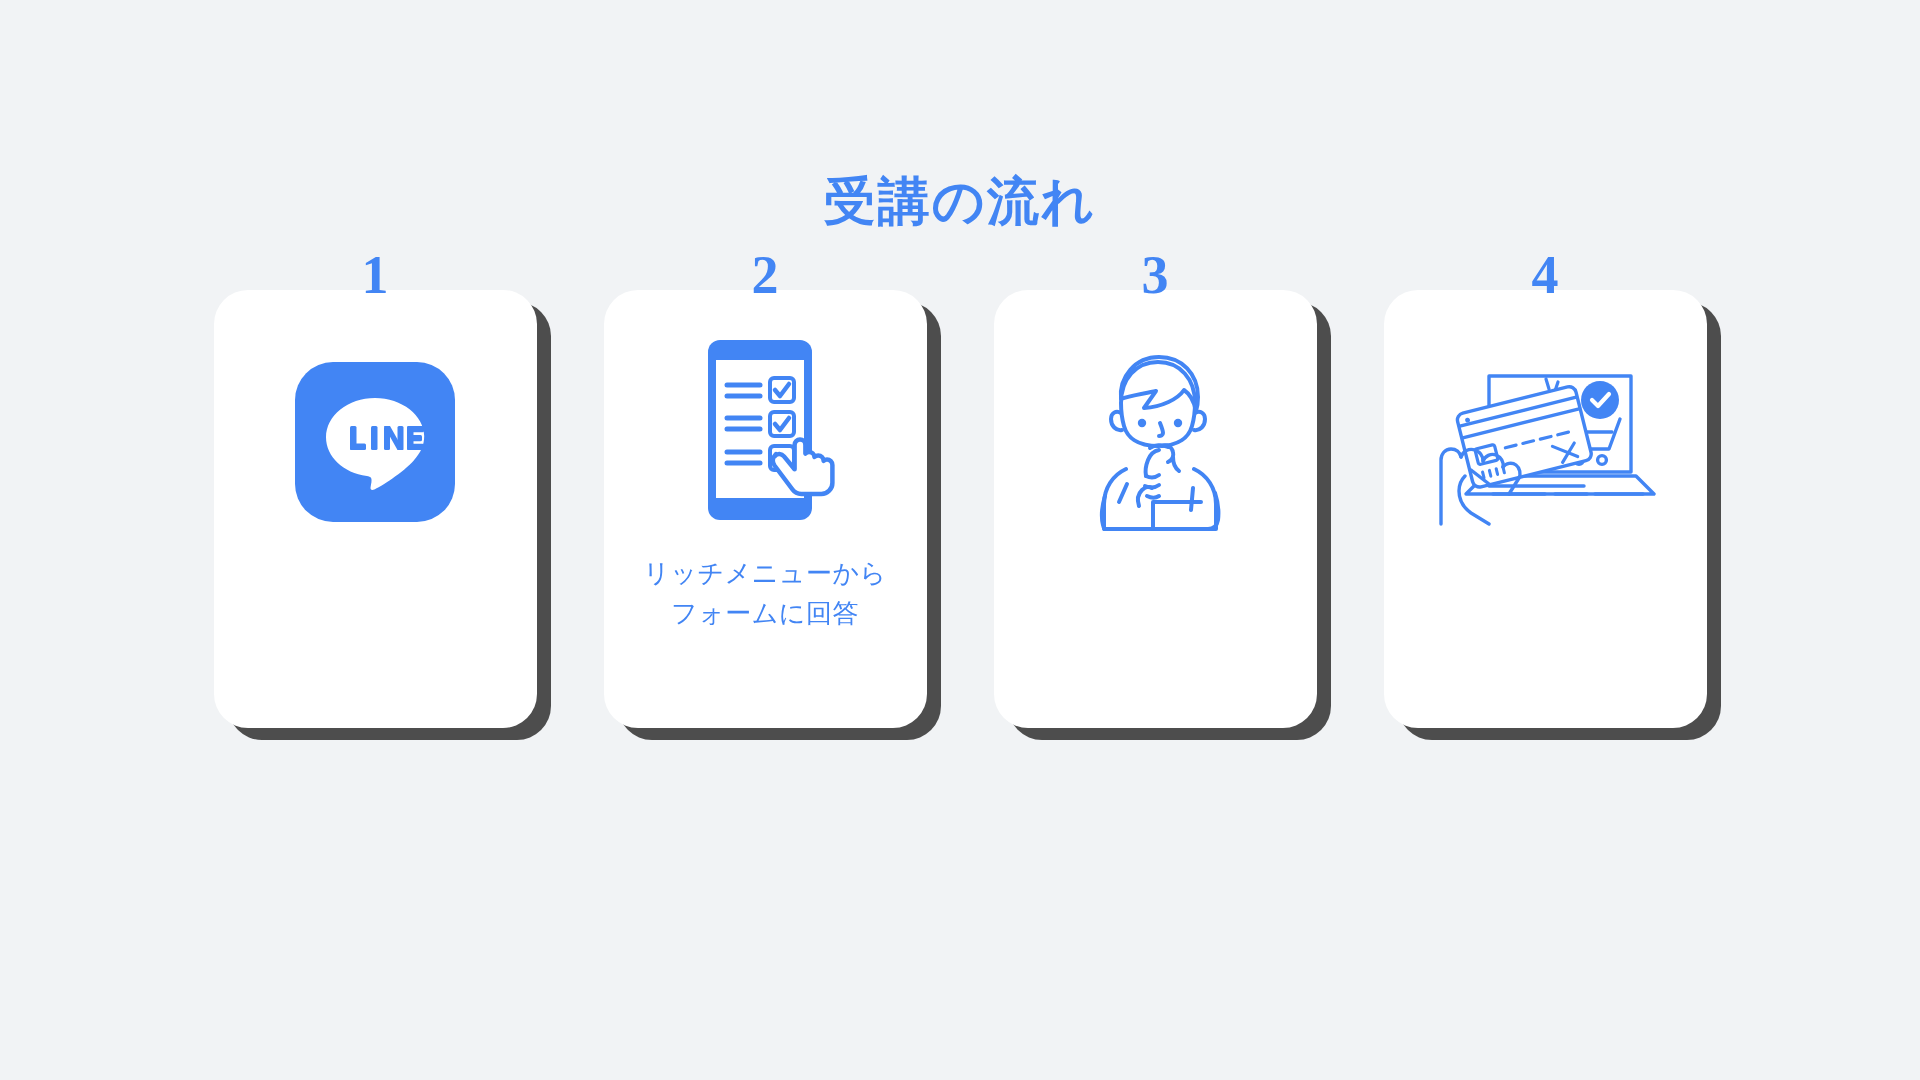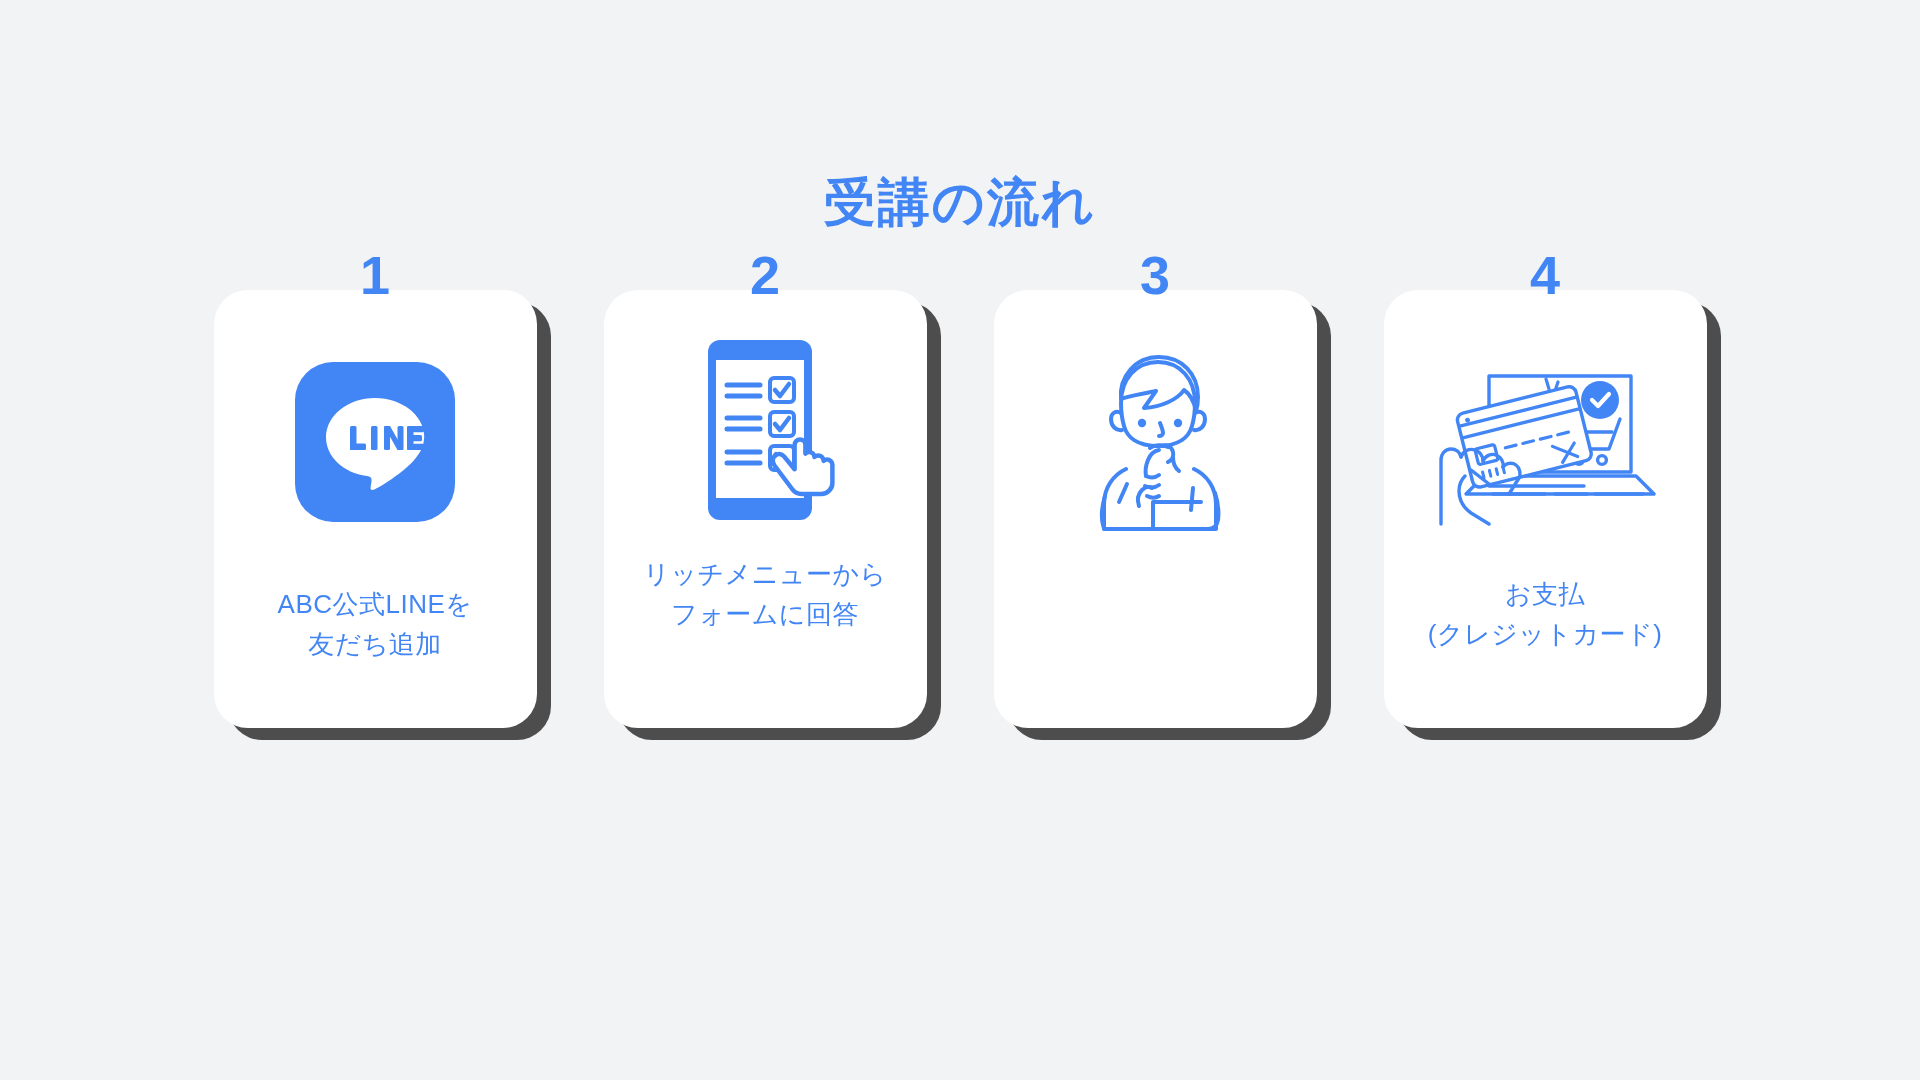--- a/index.html
+++ b/index.html
@@ -14,20 +14,21 @@
     font-family: "Liberation Sans", "DejaVu Sans", sans-serif;
     overflow: hidden;
     position: relative;
   }
 
   .page {
     width: 1776px;
     height: 1080px;
     position: relative;
     box-sizing: border-box;
+    font-family: Liberation Serif, serif;
   }
 
   
   .title {
     position: absolute;
     top: 176px;
     left: 0;
     width: 1920px;
     text-align: center;
     font-size: 52px;
@@ -156,22 +157,20 @@
               <rect x="89" y="64" width="6" height="24" rx="1.5"></rect>
               <rect x="102.5" y="64" width="6" height="24" rx="1.5"></rect>
               <polygon points="89,64 95,64 108.5,88 102.5,88"></polygon>
               <rect x="112" y="64" width="6.5" height="24" rx="1.5"></rect>
               <rect x="112" y="64" width="17" height="6.3" rx="1.5"></rect>
               <rect x="112" y="72.9" width="15" height="6.3" rx="1.5"></rect>
               <rect x="112" y="81.7" width="17" height="6.3" rx="1.5"></rect>
             </g>
           </svg>
         </div>
-        <div class="card-label">ABC公式LINEを
-友だち追加</div>
       </div>
     </div>
 
     <div class="step step-2">
       <div class="step-number">2</div>
       <div class="card-shadow"></div>
       <div class="card">
         <div class="card-art">
           <svg width="190" height="200" viewBox="0 0 190 200" xmlns="http://www.w3.org/2000/svg" aria-hidden="true">
 
@@ -340,19 +339,17 @@
             <g fill="none" stroke="#4285f4" stroke-width="3.4" stroke-linecap="round" stroke-linejoin="round">
               <path d="M14 176v-64c0-6 4-11 10-11 5 0 9 3 10 8"></path>
               <path d="M34 109c2-6 8-9 14-7 5 2 8 6 8 11"></path>
               <path d="M56 113c2-5 8-8 13-6 5 2 8 7 7 12"></path>
               <path d="M76 119c3-4 9-5 13-2 4 3 5 9 3 13l-10 16"></path>
               <path d="M38 128c-4 4-6 9-6 15 0 9 5 17 12 22l18 11"></path>
               <path d="M44 122l18 14"></path>
             </g>
           </svg>
         </div>
-        <div class="card-label">お支払
-(クレジットカード)</div>
       </div>
     </div>
 
   </div>
 </div>
 
 </body></html>

